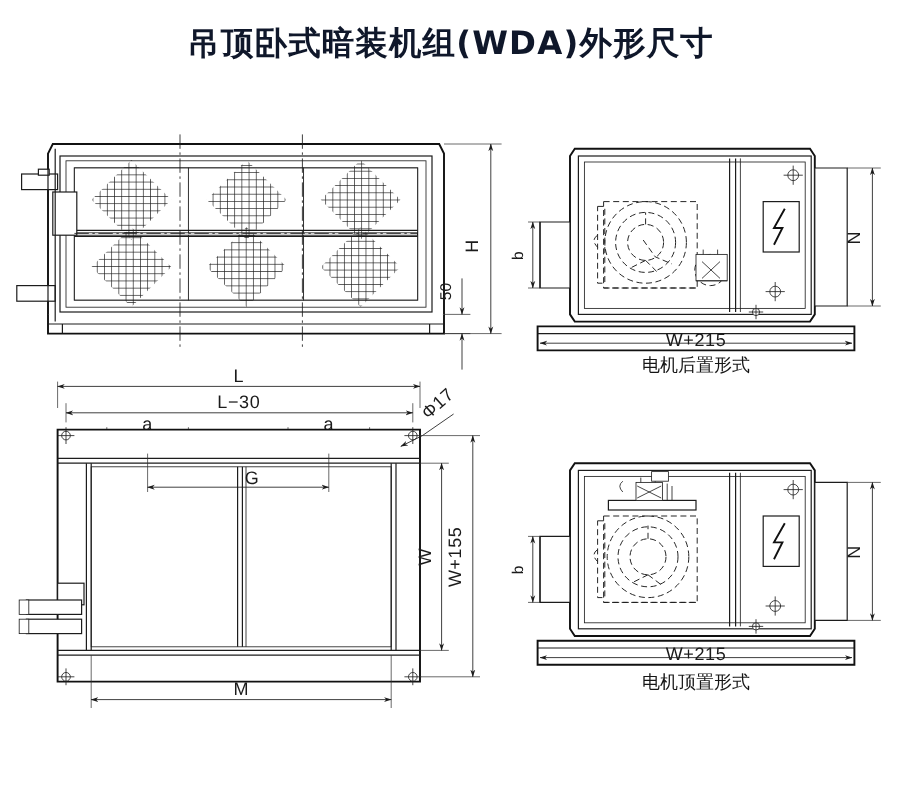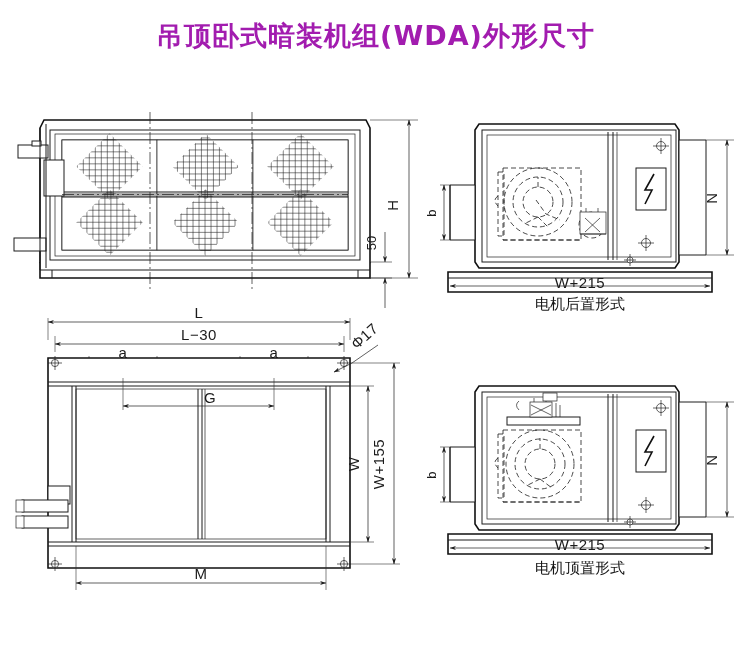--- a/index.html
+++ b/index.html
@@ -13,21 +13,21 @@
   }
   #page{position:relative;width:751px;height:664px;}
 
   .title{
     position:absolute;
     left:0;top:18px;width:751px;
     text-align:center;
     font-size:27px;
     font-weight:700;
     letter-spacing:1px;
-    color:#a21caf;
+    color:#0f172a;
     font-family:"DejaVu Sans","Liberation Sans",sans-serif;
   }
 
   svg.dwg{position:absolute;left:0;top:0;width:751px;height:664px;}
 
   .ln{stroke:#1c1c1c;fill:none;stroke-width:1;}
   .ln-thick{stroke:#111;fill:none;stroke-width:1.6;}
   .ln-thin{stroke:#222;fill:none;stroke-width:0.7;}
   .ln-dim{stroke:#1c1c1c;fill:none;stroke-width:0.7;}
   .ln-ext{stroke:#303030;fill:none;stroke-width:0.6;}

